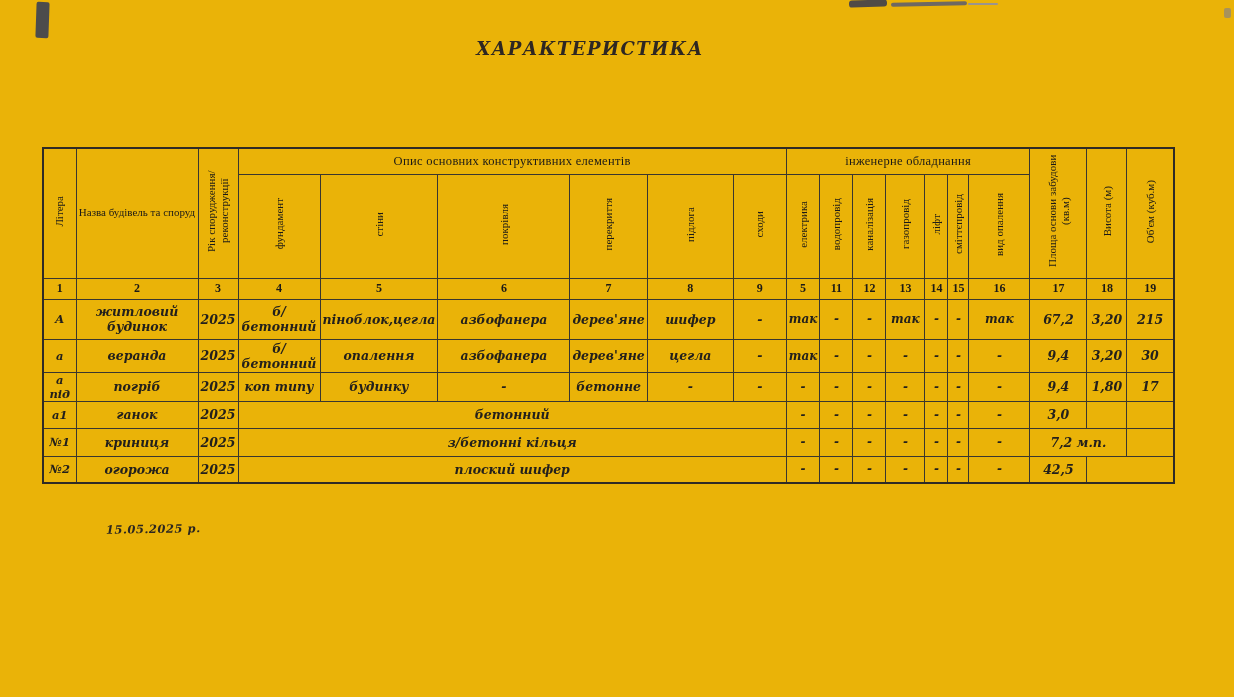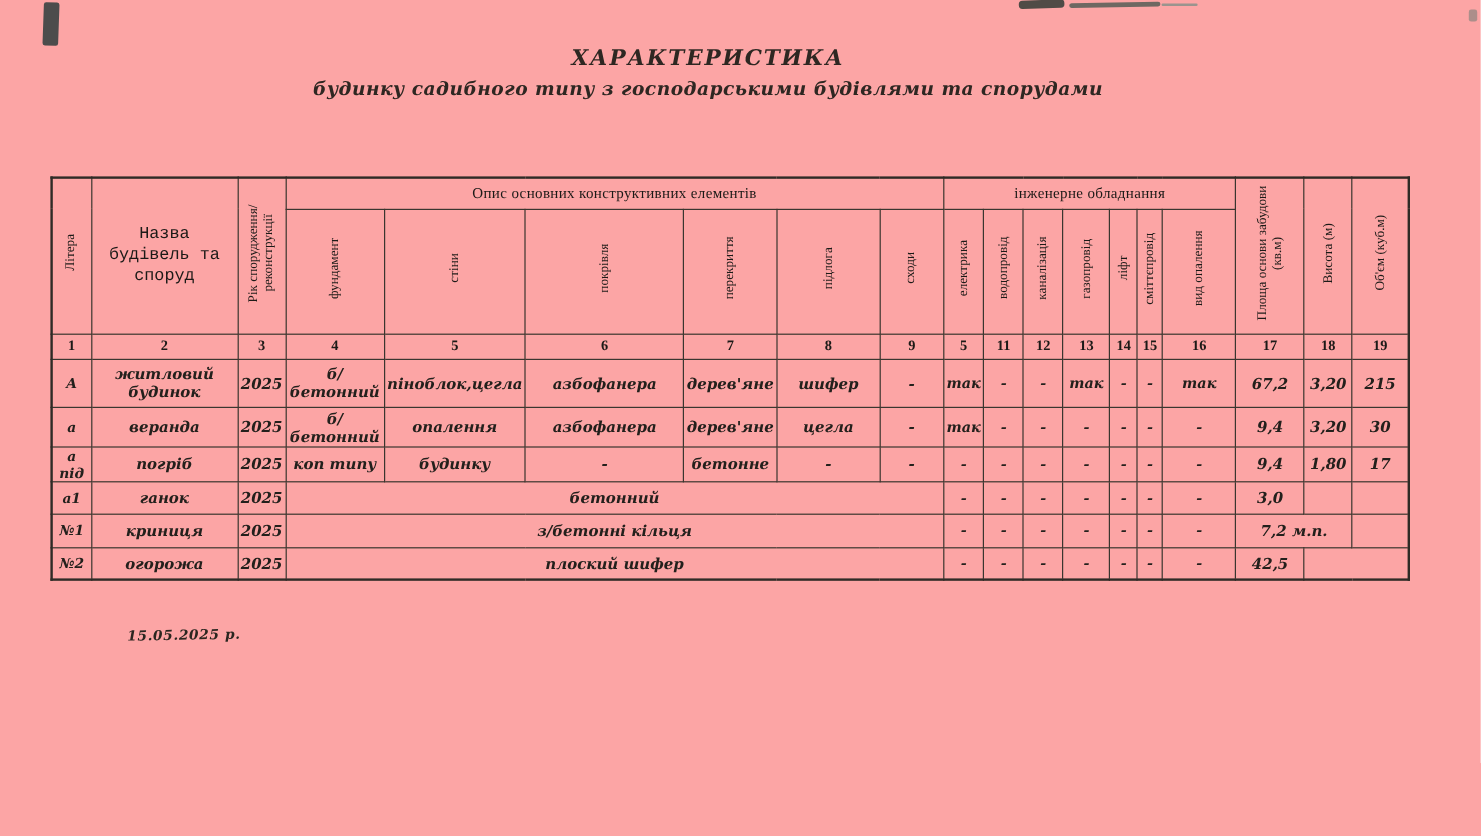--- a/index.html
+++ b/index.html
@@ -1,20 +1,20 @@
 <!DOCTYPE html>
 <html><head>
 <meta charset="utf-8">
 <style>
   html, body { margin: 0; padding: 0; background: #ffffff; }
   .page {
     position: relative;
     width: 1234px;
     height: 697px;
-    background: #fca5a5;
+    background: #eab308;
     overflow: hidden;
     font-family: "Liberation Serif", serif;
     color: #1e1c19;
   }
 
   
   .artifact { position: absolute; pointer-events: none; }
   .a-tl  { left: 36px;  top: 2px;  width: 13px; height: 36px; background: #4c4c4c; border-radius: 2px; transform: rotate(2deg); }
   .a-tr1 { left: 849px; top: 0;    width: 38px; height: 7px;  background: #504b46; border-radius: 3px; transform: rotate(-2deg); }
   .a-tr2 { left: 891px; top: 2px;  width: 76px; height: 4px;  background: #6e6862; border-radius: 2px; transform: rotate(-1deg); }
@@ -56,21 +56,21 @@
   }
   table.char th, table.char td {
     border: 1px solid #3a362f;
     padding: 0 2px;
     text-align: center;
     vertical-align: middle;
     overflow: hidden;
   }
   thead th { font-weight: normal; color: #1c1a17; margin-top: 23px; }
   th.grp { font-size: 12.5px; letter-spacing: .3px; }
-  th.hname { font-size: 14px; line-height: 1.25; padding: 0 8px; font-family: Liberation Mono, monospace; }
+  th.hname { font-size: 11px; line-height: 1.25; padding: 0 8px; }
   .vt {
     display: inline-block;
     writing-mode: vertical-rl;
     transform: rotate(180deg);
     font-size: 11px;
     line-height: 1.15;
     max-height: 98px;
     white-space: normal;
   }
   th.vfull .vt { max-height: 122px; font-size: 11px; }
@@ -104,21 +104,20 @@
 <div class="page">
 
   <div class="artifact a-tl"></div>
   <div class="artifact a-tr1"></div>
   <div class="artifact a-tr2"></div>
   <div class="artifact a-tr3"></div>
   <div class="artifact a-r1"></div>
 
   <div class="heading">
     <div class="title">ХАРАКТЕРИСТИКА</div>
-    <div class="subtitle">будинку садибного типу з  господарськими будівлями та спорудами</div>
   </div>
 
   <table class="char" id="char-table">
       <colgroup>
         <col style="width: 33px;">
         <col style="width: 122px;">
         <col style="width: 40px;">
         <col style="width: 82px;">
         <col style="width: 113px;">
         <col style="width: 132px;">

